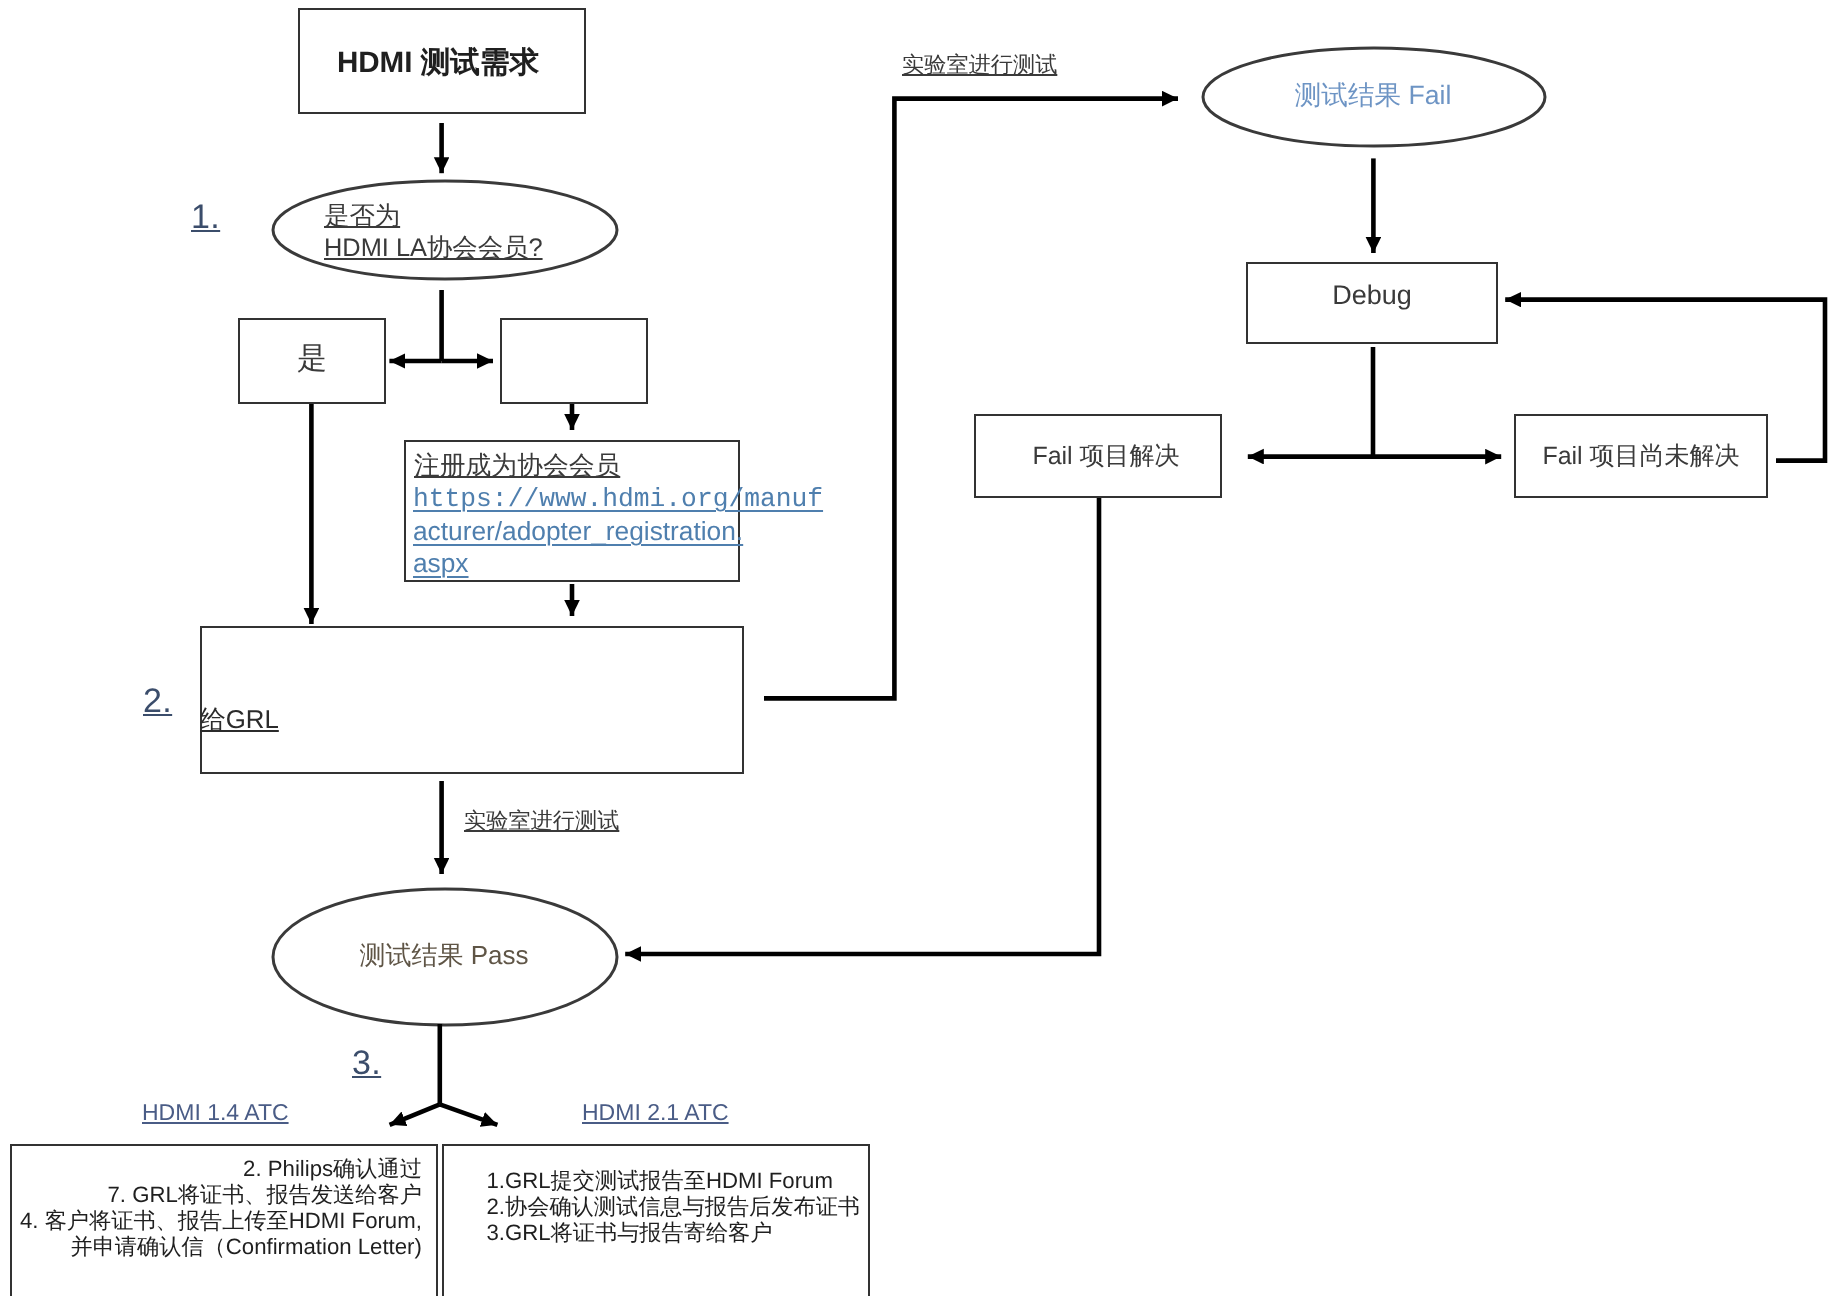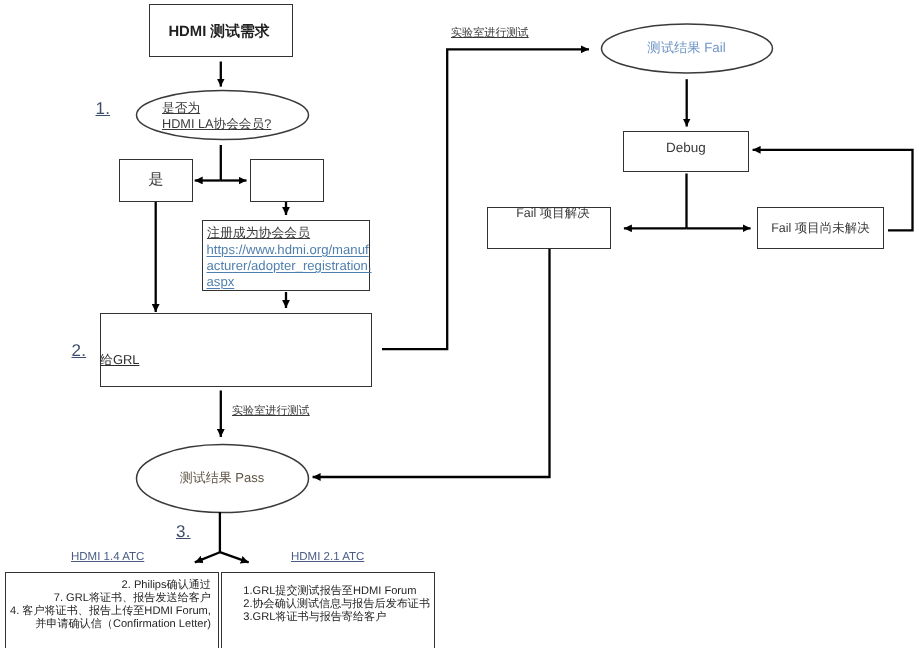--- a/index.html
+++ b/index.html
@@ -144,34 +144,34 @@
   <div class="txt" style="left:162px; top:101.5px; font-size:12.7px; color:#3a3a3a;">是否为</div>
   <div class="txt" style="left:162px; top:117.5px; font-size:12.7px; color:#3a3a3a;">HDMI LA协会会员?</div>
 
   <div class="node boxnode" style="left:119px; top:159px; width:74px; height:43px;"></div>
   <div class="ctr" style="left:119px; top:159px; width:74px; height:43px; font-size:15px; color:#3a3a3a;">是</div>
 
   <div class="node boxnode" style="left:250px; top:159px; width:74px; height:43px;"></div>
 
   <div class="node boxnode" style="left:202px; top:220px; width:168px; height:71px;"></div>
   <div class="txt" style="left:207px; top:226.5px; font-size:12.9px; color:#3a3a3a;">注册成为协会会员</div>
-  <div class="txt link" style="left:206.5px; top:243px; font-size:13.15px;">https://www.hdmi.org/manuf</div>
+  <div class="txt link" style="left:206.5px; top:243px; font-size:13.15px;font-family:Liberation Mono, monospace;">https://www.hdmi.org/manuf</div>
   <div class="txt link" style="left:206.5px; top:259px; font-size:13.15px;">acturer/adopter_registration.</div>
   <div class="txt link" style="left:206.5px; top:274.5px; font-size:13.15px;">aspx</div>
 
   <div class="node boxnode" style="left:100px; top:313px; width:272px; height:74px;"></div>
   <div class="txt" style="left:100px; top:354px; font-size:12.9px; color:#2b2b2b;">给GRL</div>
 
   <div class="ctr" style="left:601px; top:24px; width:171px; height:48px; font-size:13.3px; color:#6d94c4;">测试结果 Fail</div>
 
   <div class="node boxnode" style="left:623px; top:131px; width:126px; height:41px;"></div>
   <div class="ctr" style="left:623px; top:131px; width:126px; height:32px; font-size:13.5px; color:#3a3a3a;">Debug</div>
 
   <div class="node boxnode" style="left:487px; top:207px; width:124px; height:42px;"></div>
-  <div class="ctr" style="left:487px; top:192px; width:132px; height:42px; font-size:12.5px; color:#3a3a3a;">Fail 项目解决</div>
+  <div class="ctr" style="left:487px; top:207px; width:132px; height:42px; font-size:12.5px; color:#3a3a3a;">Fail 项目解决</div>
 
   <div class="node boxnode" style="left:757px; top:207px; width:127px; height:42px;"></div>
   <div class="ctr" style="left:757px; top:207px; width:127px; height:42px; font-size:12.5px; color:#3a3a3a;">Fail 项目尚未解决</div>
 
   <div class="ctr" style="left:136px; top:444px; width:172px; height:68px; font-size:13.0px; color:#5f5546;">测试结果 Pass</div>
 
   <div class="txt stepnum" style="left:95.5px; top:100px;">1.</div>
   <div class="txt stepnum" style="left:71.5px; top:342px;">2.</div>
   <div class="txt stepnum" style="left:176px; top:523px;">3.</div>
 

